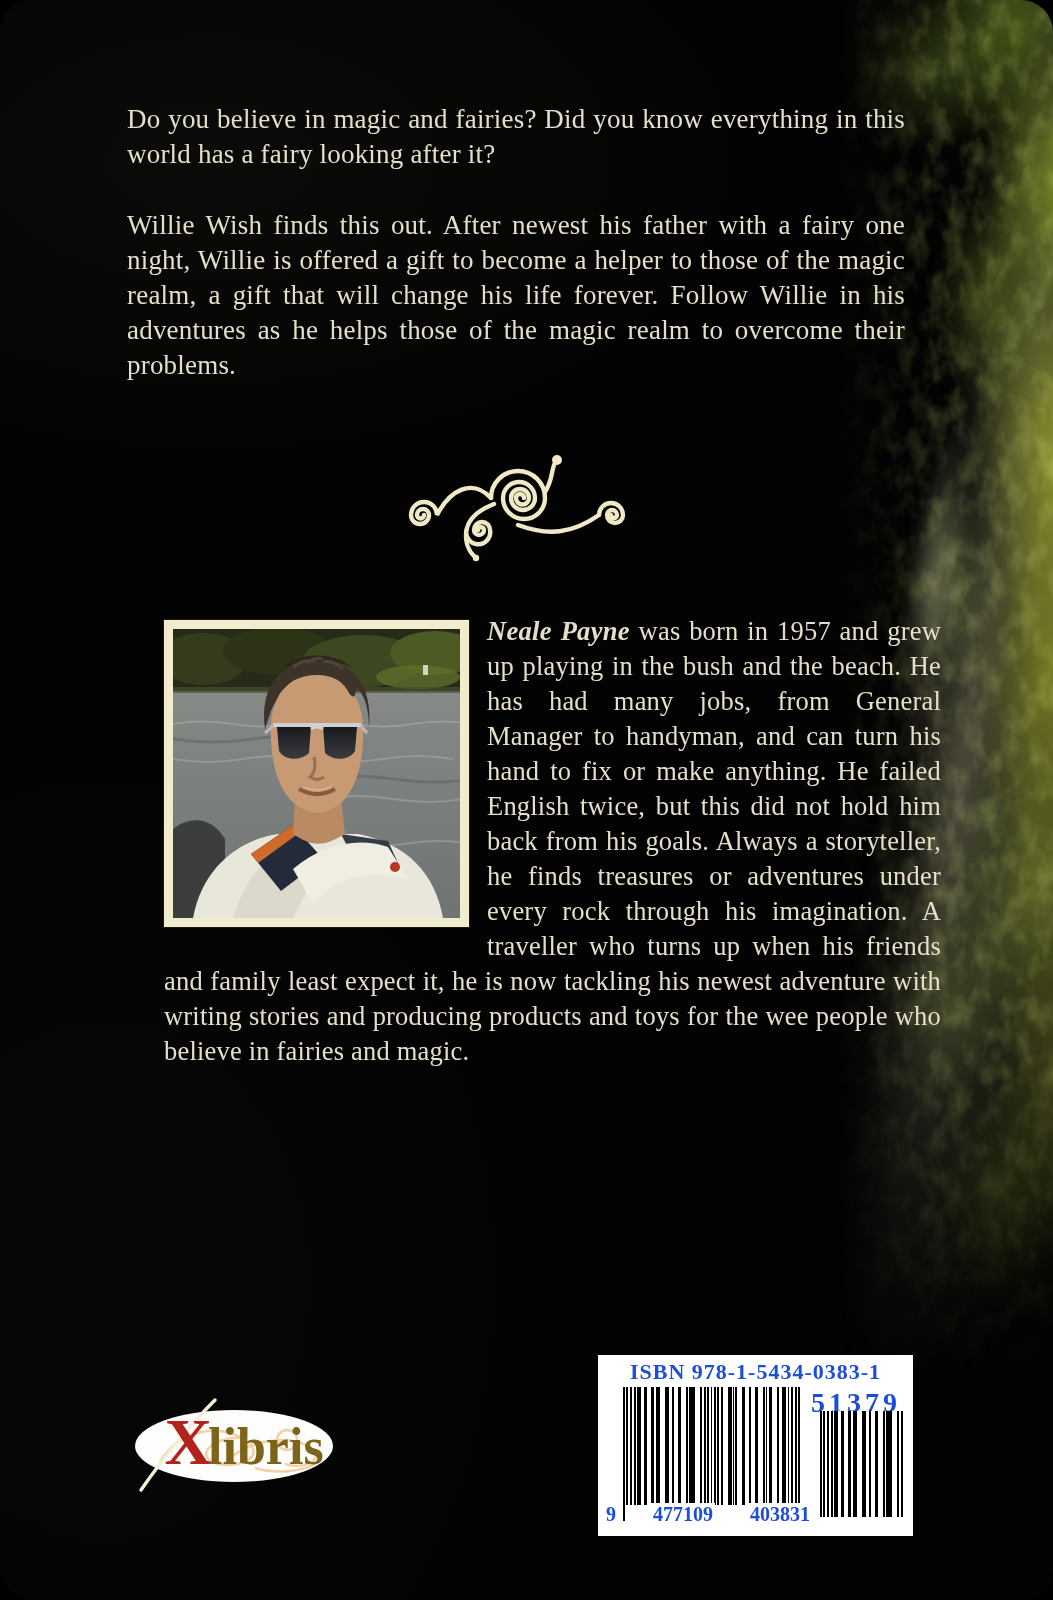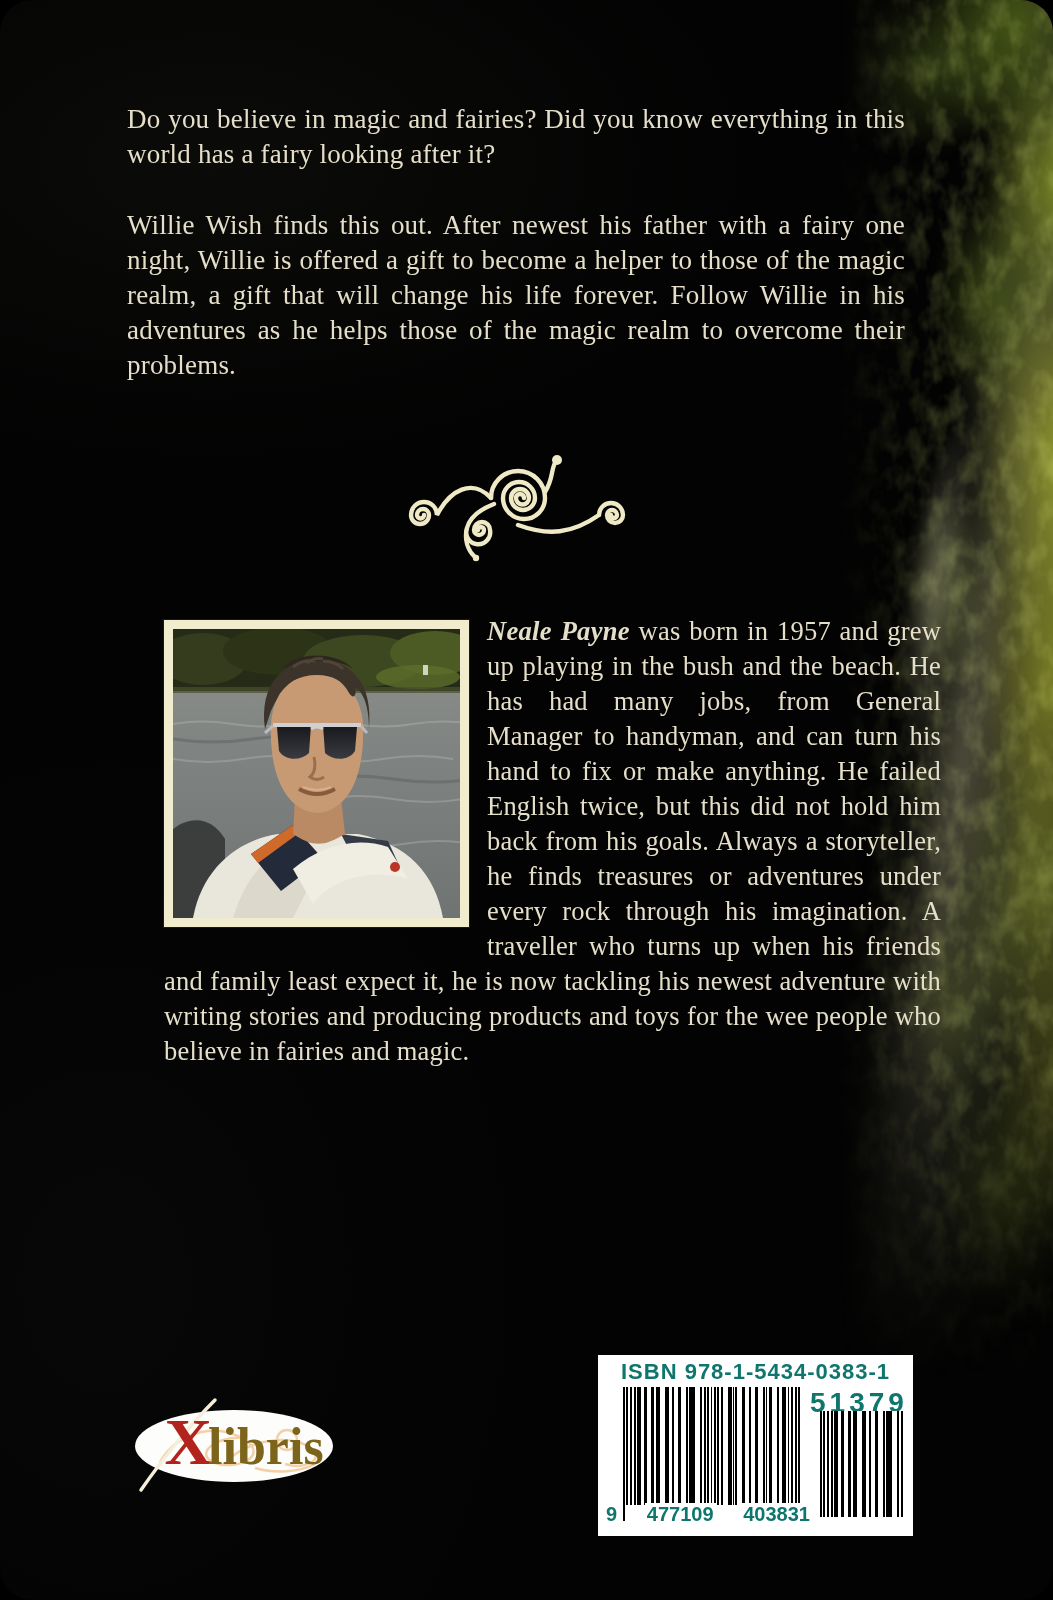--- a/index.html
+++ b/index.html
@@ -75,22 +75,22 @@
   }
   .xlogo .scribble{position:absolute;left:0;top:0;width:198px;height:72px;}
   .xlogo .slash{position:absolute;left:0;top:0;width:225px;height:110px;}
   .xlogo .word{
     position:absolute;left:36px;top:16px;width:170px;text-align:center;white-space:nowrap;
     font-family:"Liberation Serif",serif;
   }
   .xlogo .lx{font-size:66px;color:#b2231d;font-weight:600;}
   .xlogo .lrest{font-size:52px;color:#7c651b;font-weight:600;margin-left:-4px;}
   .barcode{
-    position:absolute;left:598px;top:1355px;width:315px;height:181px;background:#fff;color:#0f766e;
-    font-family:Liberation Sans, sans-serif;
+    position:absolute;left:598px;top:1355px;width:315px;height:181px;background:#fff;color:#1d4ed8;
+    font-family:Liberation Serif, serif;
   }
   .bc-isbn{
     position:absolute;left:0;top:4px;width:100%;text-align:center;
     font-size:22px;font-weight:bold;letter-spacing:1px;
   }
   .bc-price{
     position:absolute;left:212px;top:32px;width:92px;text-align:center;
     font-size:28px;font-weight:bold;letter-spacing:4px;
   }
   .bars{

